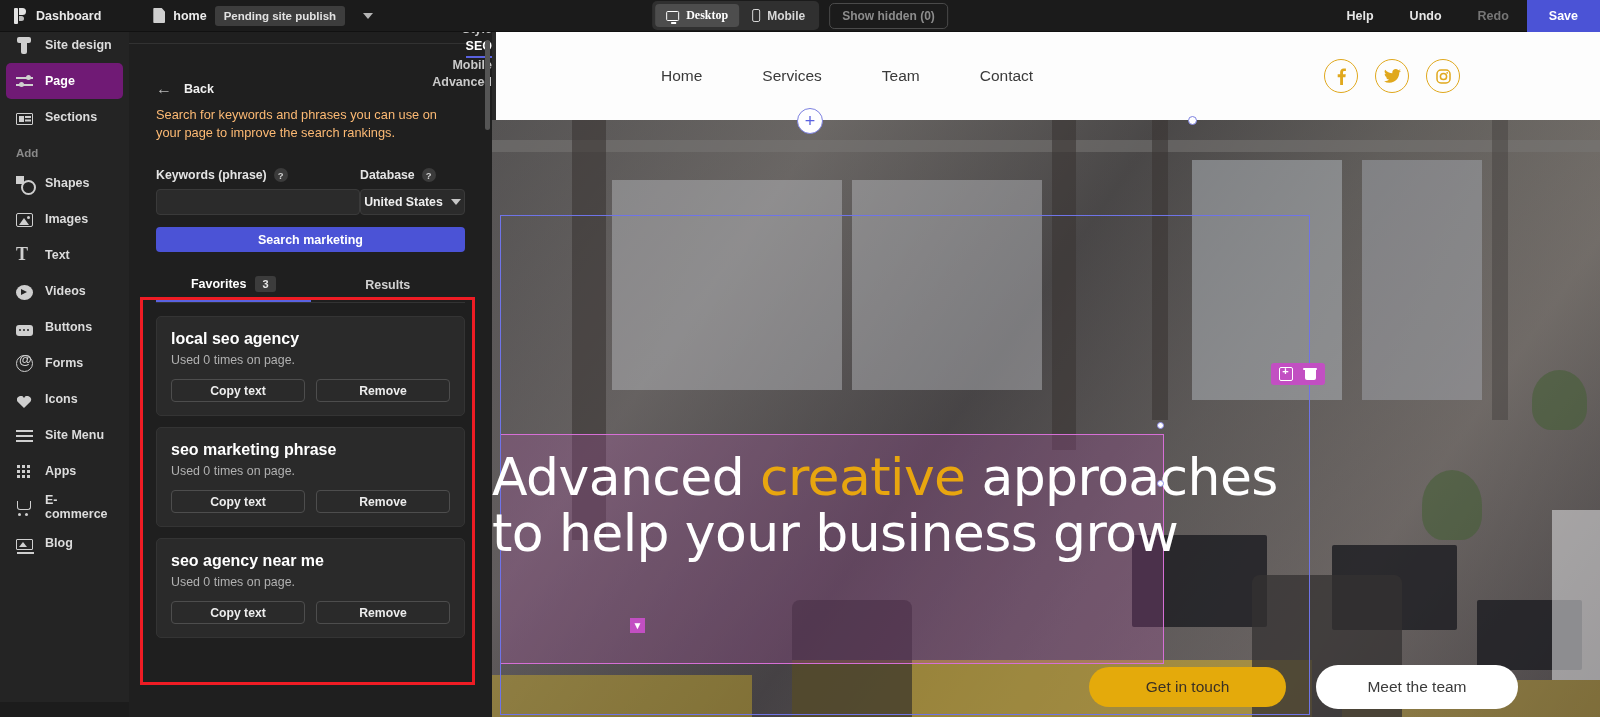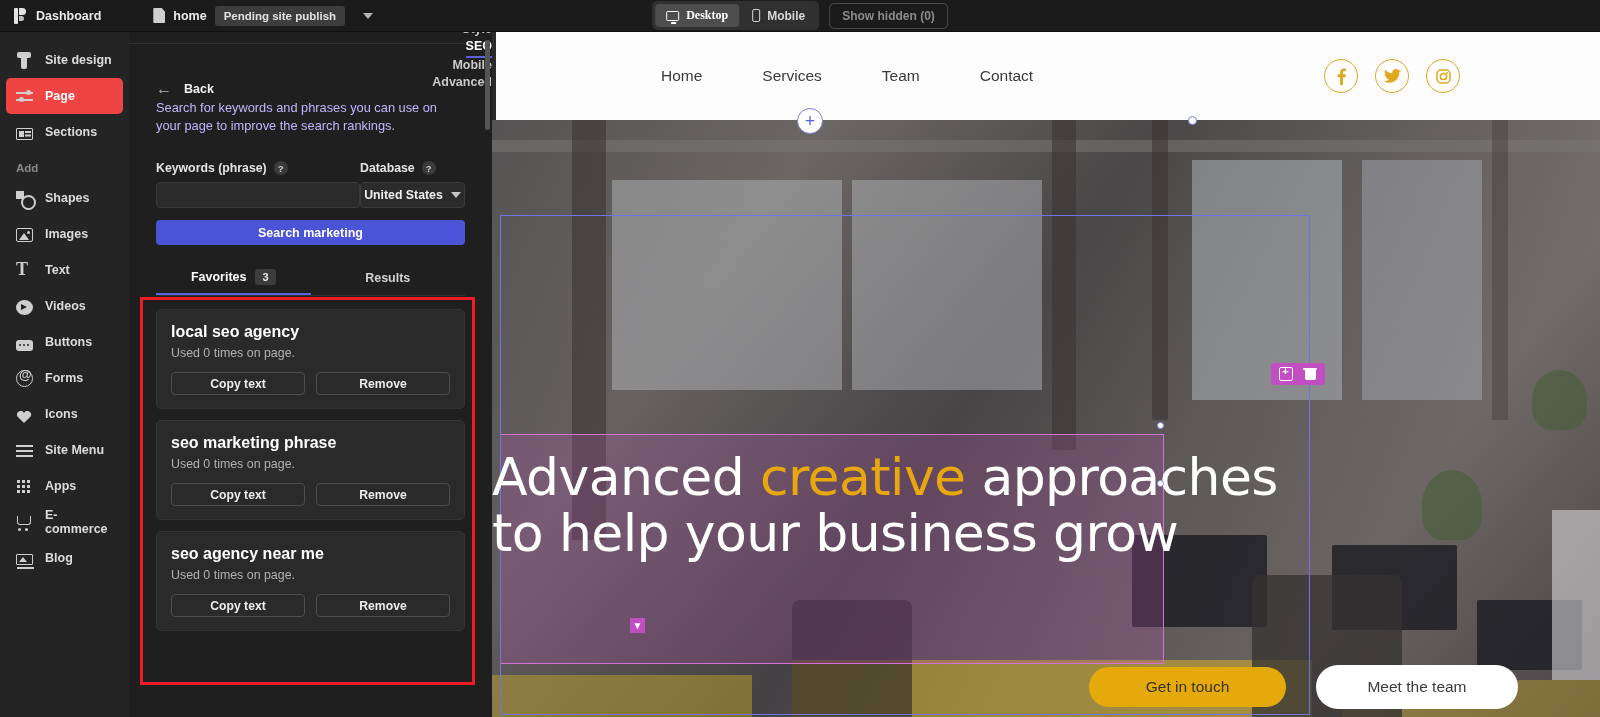--- a/index.html
+++ b/index.html
@@ -83,31 +83,31 @@
     padding:0 18px; cursor:pointer; background:none; border:none; font-family:inherit;
   }
   .tb-right .lnk.dim { color:#767676; }
   .save-btn {
     background:#4b53d6; color:#fff; border:none; font-family:inherit;
     font-size:12.5px; font-weight:bold; height:32px; padding:0 22px; cursor:pointer;
   }
 
   
   #rail {
-    position:absolute; left:0; top:32px; width:129px; height:685px;
+    position:absolute; left:0; top:17px; width:129px; height:685px;
     background:#242424; z-index:50;
     padding-top:10px;
   }
   .rail-item {
     display:flex; align-items:center; gap:12px;
     height:36px; margin:0 6px; padding:0 10px;
     border-radius:5px; cursor:pointer;
     color:#dcdcdc; font-size:12.5px; font-weight:bold;
   }
-  .rail-item.sel { background:#ef4444; color:#fff; }
+  .rail-item.sel { background:#701a75; color:#fff; }
   .rail-group {
     color:#8a8a8a; font-size:11.5px; font-weight:bold;
     padding:12px 0 6px 16px;
   }
   .ricon { width:17px; height:17px; flex:0 0 17px; position:relative; color:#cfcfcf; }
 
   
   .i-brush::before{content:"";position:absolute;left:5px;top:6px;width:6px;height:11px;background:currentColor;border-radius:0 0 2px 2px;}
   .i-brush::after{content:"";position:absolute;left:1px;top:0;width:14px;height:6px;background:currentColor;border-radius:2px;}
   .i-sliders::before{content:"";position:absolute;left:0;top:4px;width:17px;height:2px;background:currentColor;box-shadow:0 7px 0 currentColor;}
@@ -154,21 +154,21 @@
     flex:1; text-align:center; color:#c9c9c9; font-size:12.5px; font-weight:bold;
     padding-bottom:3px; cursor:pointer;
   }
   #panel-tabs .ptab.active { color:#fff; border-bottom:2.5px solid #5a62e0; }
 
   .panel-body { position:absolute; top:13px; left:0; right:0; padding:0 27px; }
   .back-row { display:flex; align-items:center; gap:12px; margin-top:36px; cursor:pointer; }
   .arrow-left { color:#b8b8b8; font-size:16px; line-height:1; }
   .back-lbl { color:#f0f0f0; font-size:12.5px; font-weight:bold; }
   .panel-title { color:#ffffff; font-size:20px; font-weight:bold; margin-top:15px; letter-spacing:0.1px;}
-  .panel-desc { color:#c4b5fd; font-size:12.8px; line-height:1.42; margin-top:2px; max-width:290px;}
+  .panel-desc { color:#fdba74; font-size:12.8px; line-height:1.42; margin-top:9px; max-width:290px;}
 
   .field-row { display:flex; gap:0; margin-top:26px; align-items:flex-end; }
   .fld { display:flex; flex-direction:column; }
   .fld.kw { flex:1 1 auto; }
   .fld-lbl { display:flex; align-items:center; gap:7px; color:#e4e4e4; font-size:12.3px; font-weight:bold; margin-bottom:7px;}
   .qmark {
     width:14px;height:14px;border-radius:50%;background:#3b3b3b;color:#cfcfcf;
     font-size:9.5px; font-weight:bold; display:flex;align-items:center;justify-content:center;cursor:pointer;
   }
   .kw-input {
@@ -347,20 +347,26 @@
         <span>Desktop</span>
       </button>
       <button>
         <span class="ic-mobile"></span>
         <span>Mobile</span>
       </button>
     </div>
     <button class="showhidden">Show hidden (0)</button>
   </div>
 
+  <div class="tb-right">
+    <button class="lnk">Help</button>
+    <button class="lnk">Undo</button>
+    <button class="lnk dim">Redo</button>
+    <button class="save-btn">Save</button>
+  </div>
 </div>
 
 <div id="rail">
   <div class="rail-item">
     <span class="ricon i-brush"></span>
     <span>Site design</span>
   </div>
   <div class="rail-item sel">
     <span class="ricon i-sliders"></span>
     <span>Page</span>

